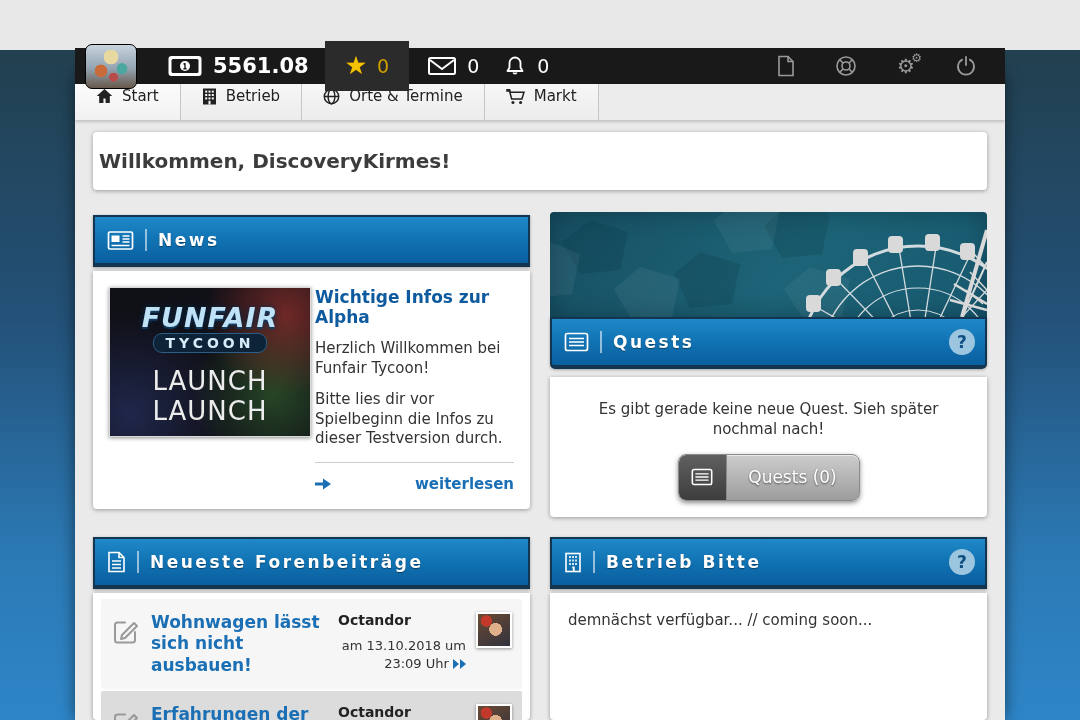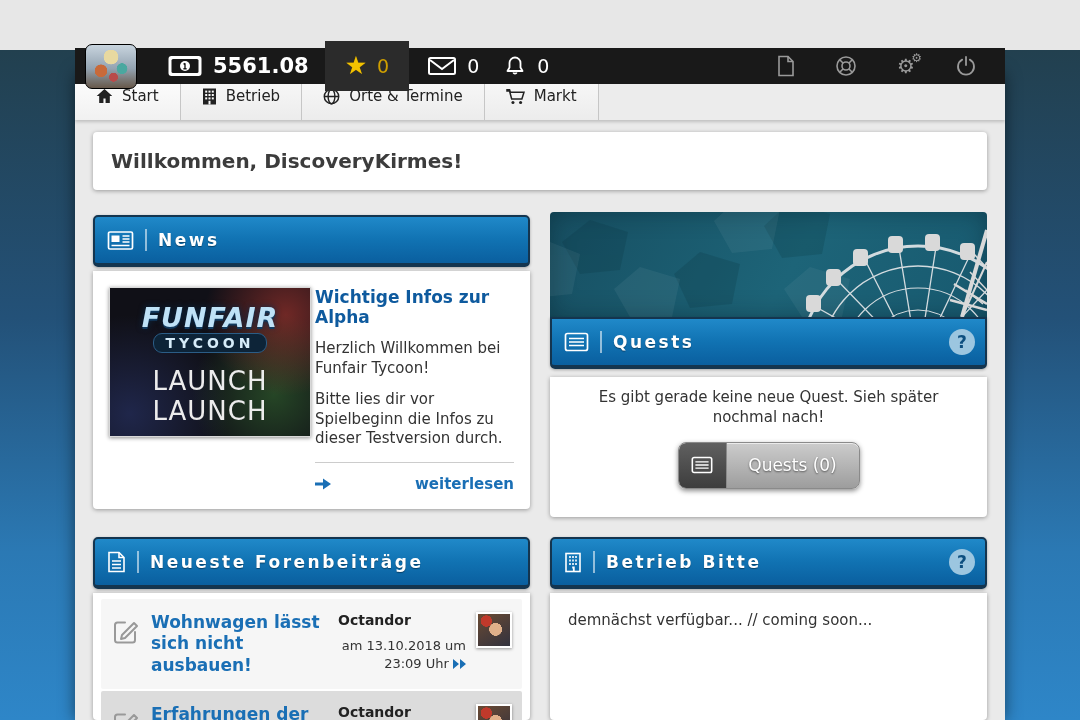--- a/index.html
+++ b/index.html
@@ -38,26 +38,26 @@
 
   .tabs { position:absolute; left:0; top:0; right:0; height:48px; display:flex;
     background:#ececec; box-shadow:0 2px 3px rgba(0,0,0,.18); }
   .tab { display:flex; align-items:center; gap:9px; padding:7px 21px; font-size:15px; color:#222;
     background:linear-gradient(180deg,#fafafa,#ececec); border-right:1px solid #c6c6c6; cursor:pointer; }
   .tab:first-child { background:linear-gradient(180deg,#ffffff,#f1f1f1); }
   .tab .t-icon { display:flex; color:#222; }
 
   .card { background:#fff; border-radius:4px; box-shadow:0 1px 4px rgba(0,0,0,.35); }
   .welcome { position:absolute; left:18px; top:60px; width:894px; height:58px; display:flex; align-items:center; }
-  .welcome h1 { font-size:20px; color:#3c3c3c; padding-left:18px; font-weight:bold; }
+  .welcome h1 { font-size:20px; color:#3c3c3c; padding-left:6px; font-weight:bold; }
 
   
   .panel { position:absolute; width:437px; }
   .panel-header { position:relative; height:52px; border:2px solid #14354f; border-bottom-width:4px;
-    border-radius:5px; background:linear-gradient(180deg,#2089c9 0%,#1173b3 48%,#0a5f9f 100%);
+    border-radius:0; background:linear-gradient(180deg,#2089c9 0%,#1173b3 48%,#0a5f9f 100%);
     display:flex; align-items:center; padding:0 12px; box-shadow:0 1px 3px rgba(0,0,0,.3); }
   .panel-header .ph-icon { display:flex; color:#fff; }
   .panel-header .sep { width:2px; height:22px; background:rgba(255,255,255,.55); margin:0 11px; }
   .panel-header .ph-title { color:#fff; font-size:17px; font-weight:bold; letter-spacing:2.5px;
     text-shadow:0 1px 1px rgba(0,0,0,.4); }
   .help-badge { position:absolute; right:10px; top:50%; transform:translateY(-50%); width:26px; height:26px;
     border-radius:50%; background:#9cc6e0; color:#0d4f80; font-size:17px; font-weight:bold;
     display:flex; align-items:center; justify-content:center; cursor:pointer; }
   .panel-body { position:absolute; left:0; right:0; background:#fff; border-radius:0 0 4px 4px;
     box-shadow:0 1px 4px rgba(0,0,0,.35); overflow:hidden; }
@@ -86,21 +86,21 @@
   .read-more { display:flex; justify-content:space-between; align-items:center; gap:7px; padding-top:12px;
     color:#1a6fb5; font-size:15px; font-weight:bold; cursor:pointer; }
 
   
   .quests-panel { left:475px; top:140px; height:305px;text-align:center; }
   .quest-banner { position:relative; height:105px; border-radius:4px 4px 0 0; overflow:hidden;
     background:linear-gradient(120deg,#174f62 0%,#1d6478 55%,#185a70 100%);
     box-shadow:inset 0 0 25px rgba(0,20,30,.35); }
   .quest-banner svg { position:absolute; left:0; top:0; }
   .quests-panel .panel-header { position:absolute; top:105px; left:0; right:0; border-radius:0 0 5px 5px; }
-  .quests-panel .panel-body { top:165px; bottom:0; padding:10px 16px; }
+  .quests-panel .panel-body { top:165px; bottom:0; padding:22px 16px; }
   .quests-panel .panel-body p { font-size:15px; color:#333; line-height:1.35; }
   .quest-btn { margin:14px auto 0; width:182px; height:47px; display:flex; align-items:stretch; cursor:pointer;
     border:1px solid #8a8a8a; border-radius:8px; background:linear-gradient(180deg,#cccccc,#9d9d9d);
     box-shadow:0 2px 5px rgba(0,0,0,.45), inset 0 1px 0 rgba(255,255,255,.6); overflow:hidden; }
   .quest-btn .qb-icon { width:48px; display:flex; align-items:center; justify-content:center; color:#fff;
     background:linear-gradient(180deg,#606060,#3d3d3d); border-right:1px solid #8a8a8a; border-radius:7px 0 0 7px; }
   .quest-btn .qb-label { flex:1; display:flex; align-items:center; justify-content:center; color:#fff;
     font-size:17px; text-shadow:0 1px 2px rgba(0,0,0,.55); }
 
   

